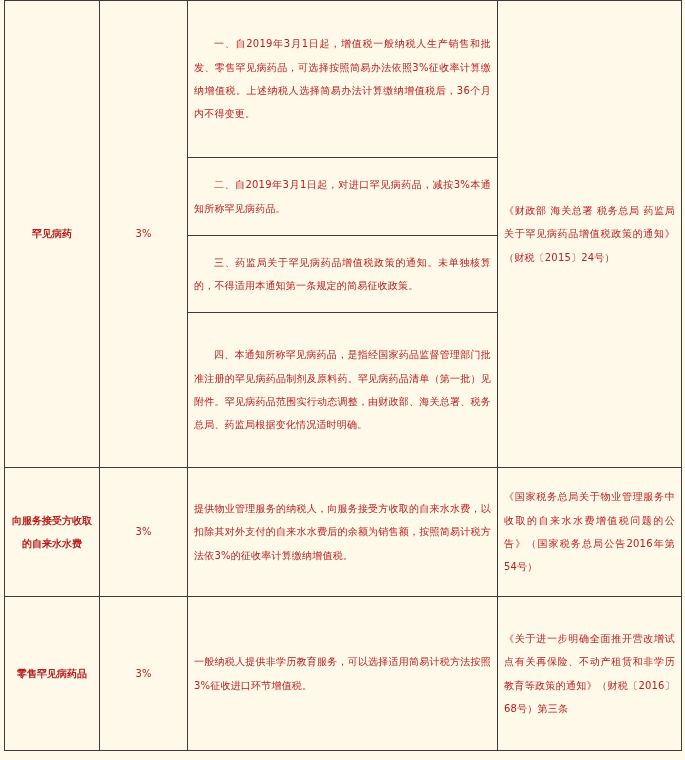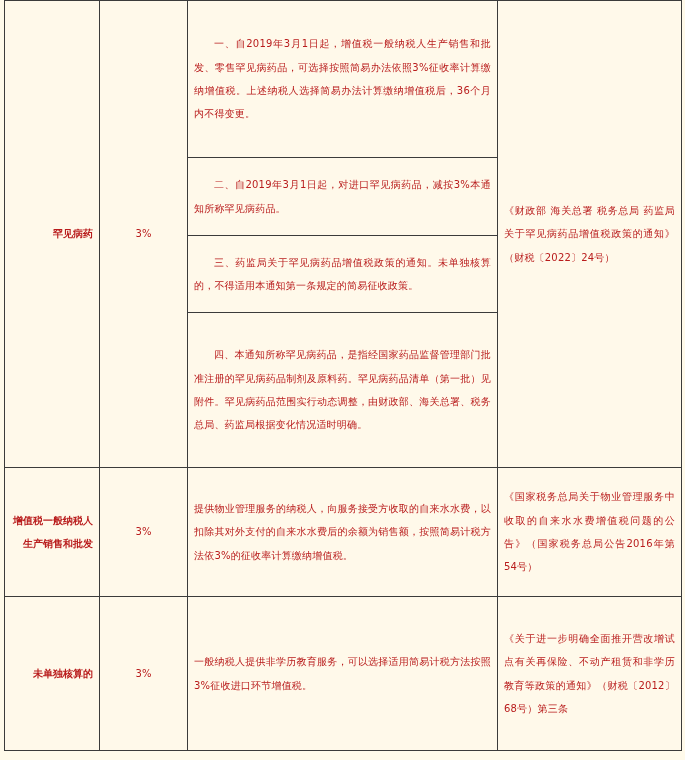--- a/index.html
+++ b/index.html
@@ -39,21 +39,21 @@
     font-size: 10px;
     line-height: 23.4px;
     color: #b91c1c;
   }
   col.c1 { width: 95px; }
   col.c2 { width: 88px; }
   col.c3 { width: 310px; }
   col.c4 { width: 184px; }
   td.item {
     font-weight: bold;
-    text-align: right;
+    text-align: center;
     font-size: 14.5px;
     color: #222222;
   }
   td.rate {
     text-align: center;
   }
   td.desc {
     text-align: justify;
     text-justify: inter-ideograph;
     letter-spacing: 0.2px;
@@ -85,40 +85,40 @@
         <td></td>
         <td></td>
         <td></td>
         <td></td>
       </tr>
 
       <tr style="height:157px;">
         <td class="item" rowspan="4">罕见病药</td>
         <td class="rate" rowspan="4">3%</td>
         <td class="desc indent">一、自2019年3月1日起，增值税一般纳税人生产销售和批发、零售罕见病药品，可选择按照简易办法依照3%征收率计算缴纳增值税。上述纳税人选择简易办法计算缴纳增值税后，36个月内不得变更。</td>
-        <td class="basis" rowspan="4">《财政部 海关总署 税务总局 药监局关于罕见病药品增值税政策的通知》（财税〔2022〕24号）</td>
+        <td class="basis" rowspan="4">《财政部 海关总署 税务总局 药监局关于罕见病药品增值税政策的通知》（财税〔2015〕24号）</td>
       </tr>
       <tr style="height:78px;">
         <td class="desc indent">二、自2019年3月1日起，对进口罕见病药品，减按3%本通知所称罕见病药品。</td>
       </tr>
       <tr style="height:77px;">
         <td class="desc indent">三、药监局关于罕见病药品增值税政策的通知。未单独核算的，不得适用本通知第一条规定的简易征收政策。</td>
       </tr>
       <tr style="height:155px;">
         <td class="desc indent">四、本通知所称罕见病药品，是指经国家药品监督管理部门批准注册的罕见病药品制剂及原料药。罕见病药品清单（第一批）见附件。罕见病药品范围实行动态调整，由财政部、海关总署、税务总局、药监局根据变化情况适时明确。</td>
       </tr>
 
       <tr style="height:129px;">
-        <td class="item">增值税一般纳税人生产销售和批发</td>
+        <td class="item">向服务接受方收取的自来水水费</td>
         <td class="rate">3%</td>
         <td class="desc">提供物业管理服务的纳税人，向服务接受方收取的自来水水费，以扣除其对外支付的自来水水费后的余额为销售额，按照简易计税方法依3%的征收率计算缴纳增值税。</td>
         <td class="basis">《国家税务总局关于物业管理服务中收取的自来水水费增值税问题的公告》（国家税务总局公告2016年第54号）</td>
       </tr>
 
       <tr style="height:154px;">
-        <td class="item">未单独核算的</td>
+        <td class="item">零售罕见病药品</td>
         <td class="rate">3%</td>
         <td class="desc">一般纳税人提供非学历教育服务，可以选择适用简易计税方法按照3%征收进口环节增值税。</td>
-        <td class="basis">《关于进一步明确全面推开营改增试点有关再保险、不动产租赁和非学历教育等政策的通知》（财税〔2012〕68号）第三条</td>
+        <td class="basis">《关于进一步明确全面推开营改增试点有关再保险、不动产租赁和非学历教育等政策的通知》（财税〔2016〕68号）第三条</td>
       </tr>
     </tbody>
   </table>
 </div>
 
 </body></html>

